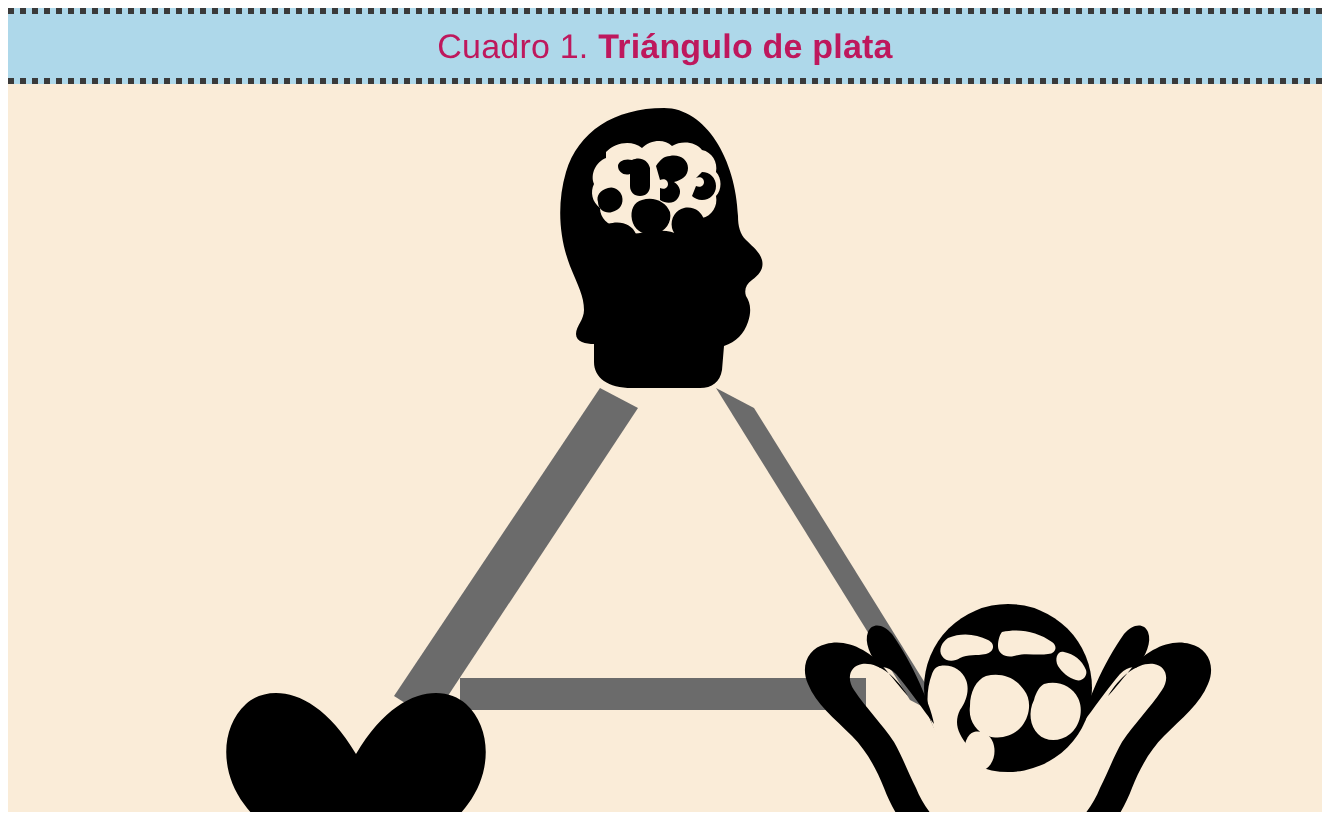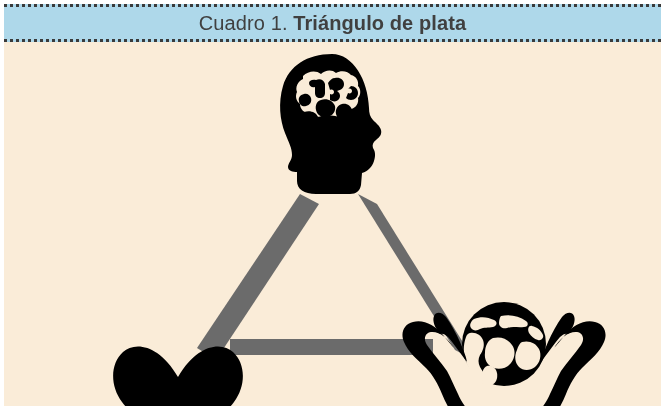--- a/index.html
+++ b/index.html
@@ -44,22 +44,22 @@
     height: 3px;
     background-image: repeating-linear-gradient(
         to right,
         #3a3a3a 0px, #3a3a3a 3px,
         #aed8ea 3px, #aed8ea 6px);
   }
   #header-rule-top { top: 4px; }
   #header-rule-bottom { top: 39px; }
 
   #figure-title {
-    font-size: 20px;
-    color: #404040;
+    font-size: 17px;
+    color: #be185d;
     letter-spacing: 0.1px;
     white-space: nowrap;
     line-height: 1;
   }
   #figure-title .label-regular { font-weight: 400; }
   #figure-title .label-bold { font-weight: 700; }
 
   
   #diagram-canvas {
     position: absolute;

